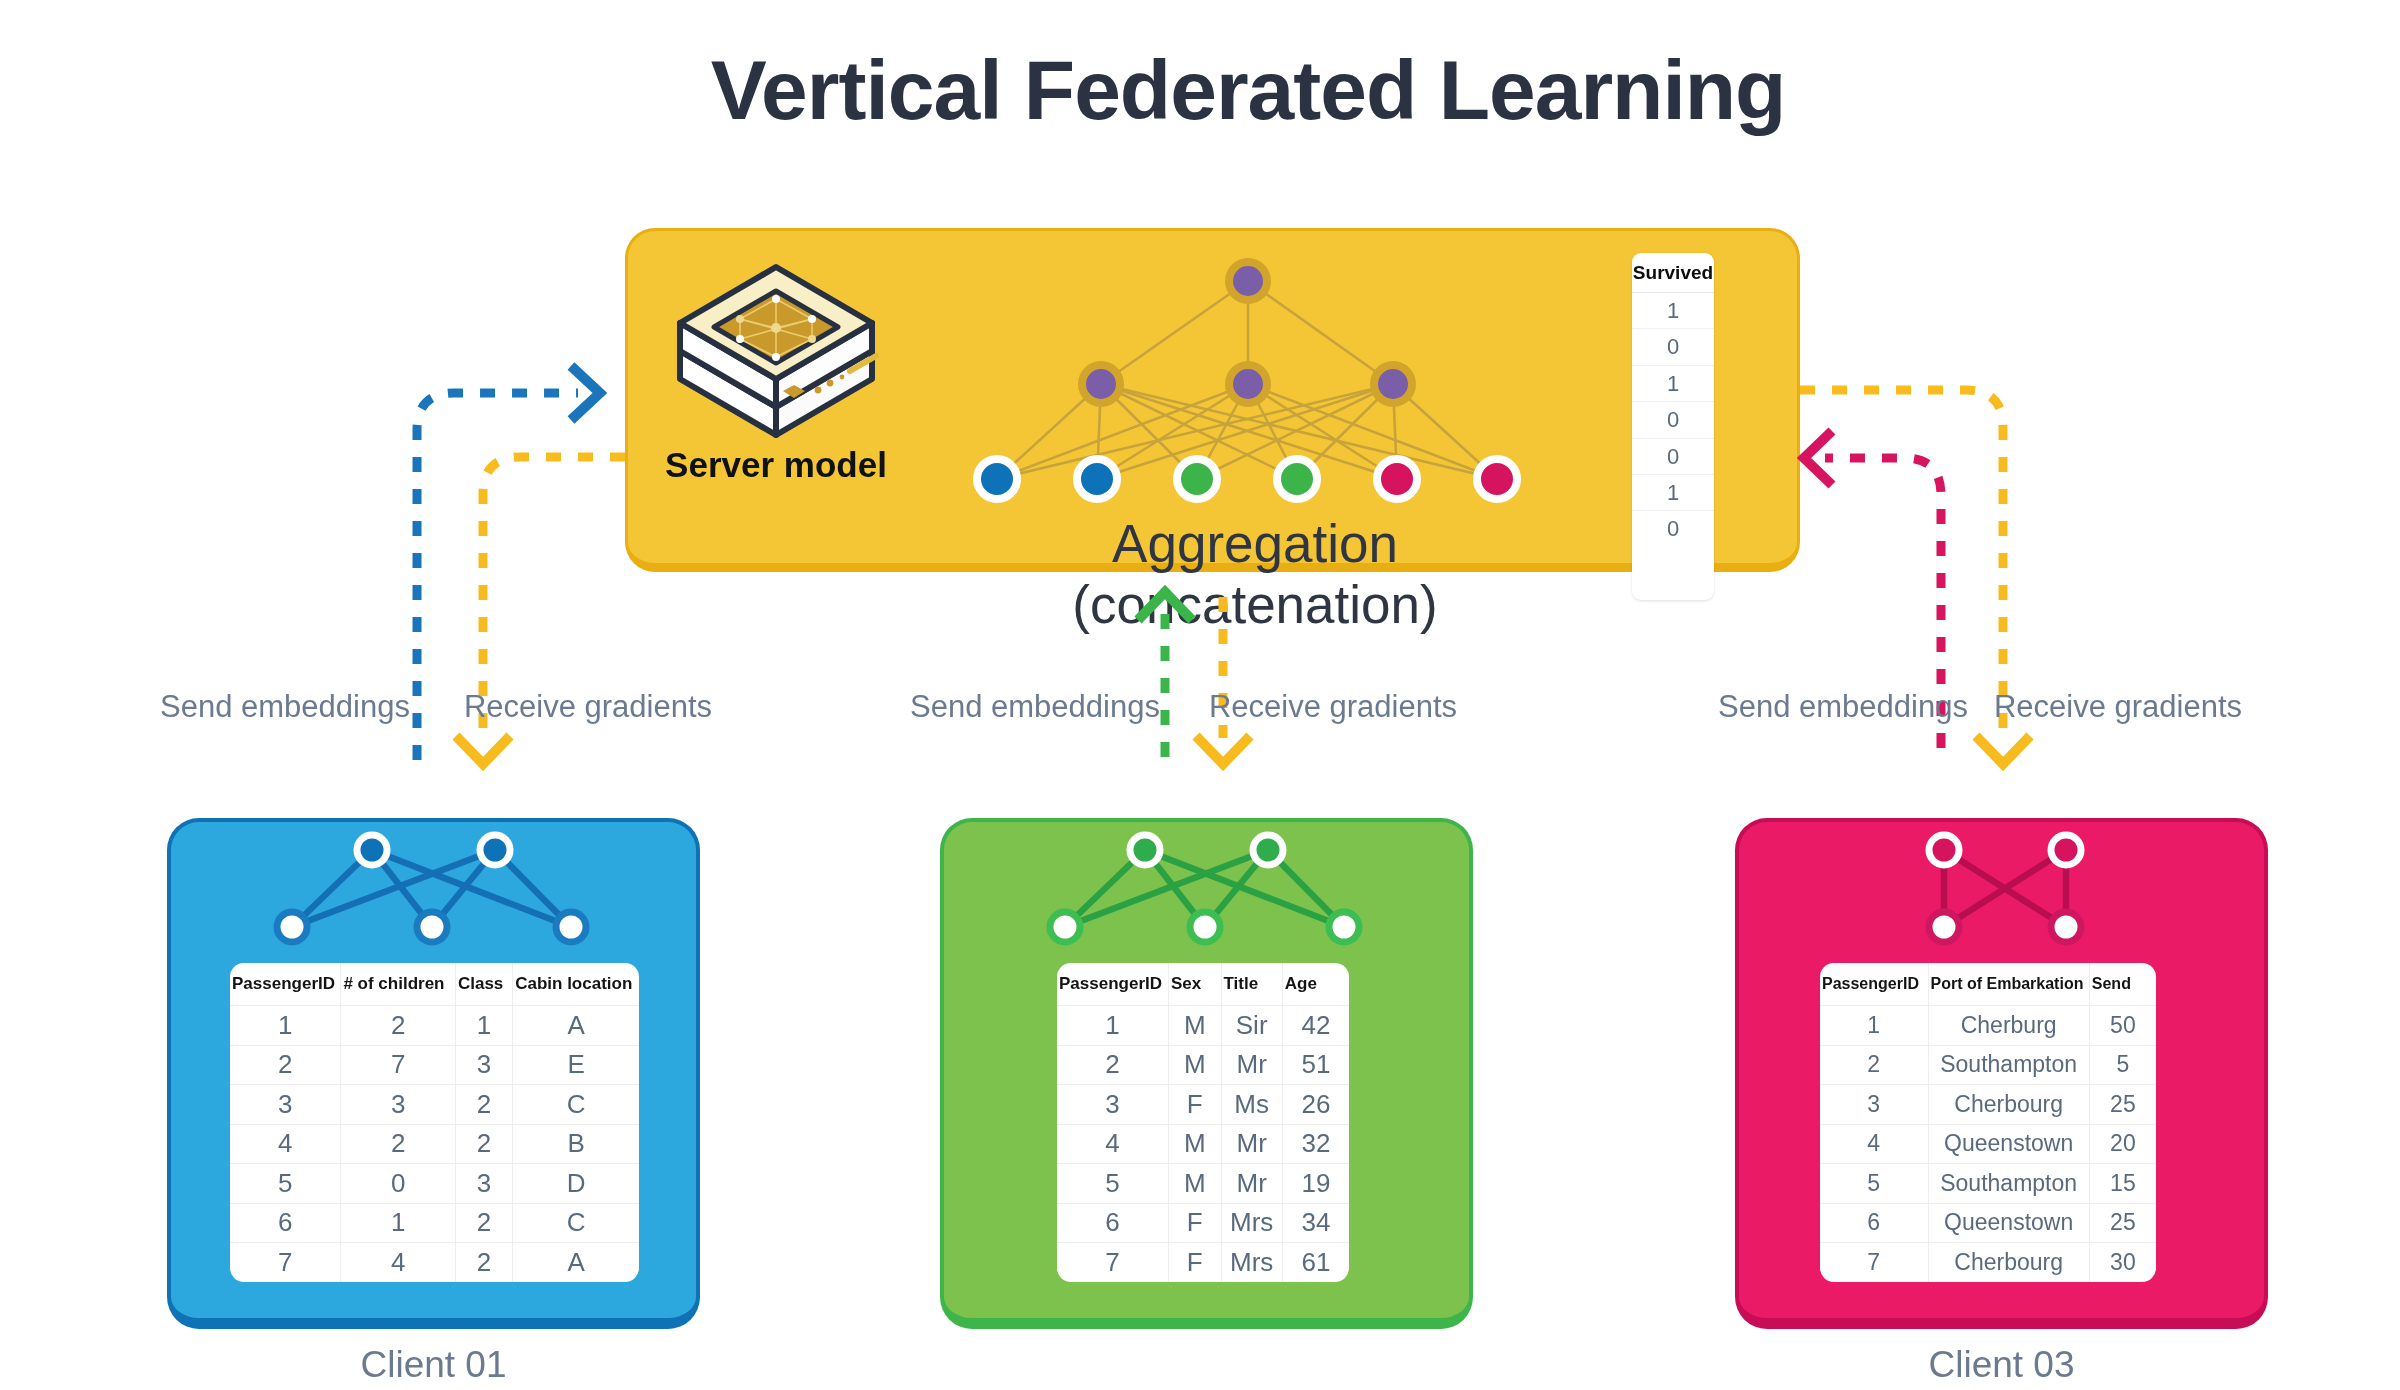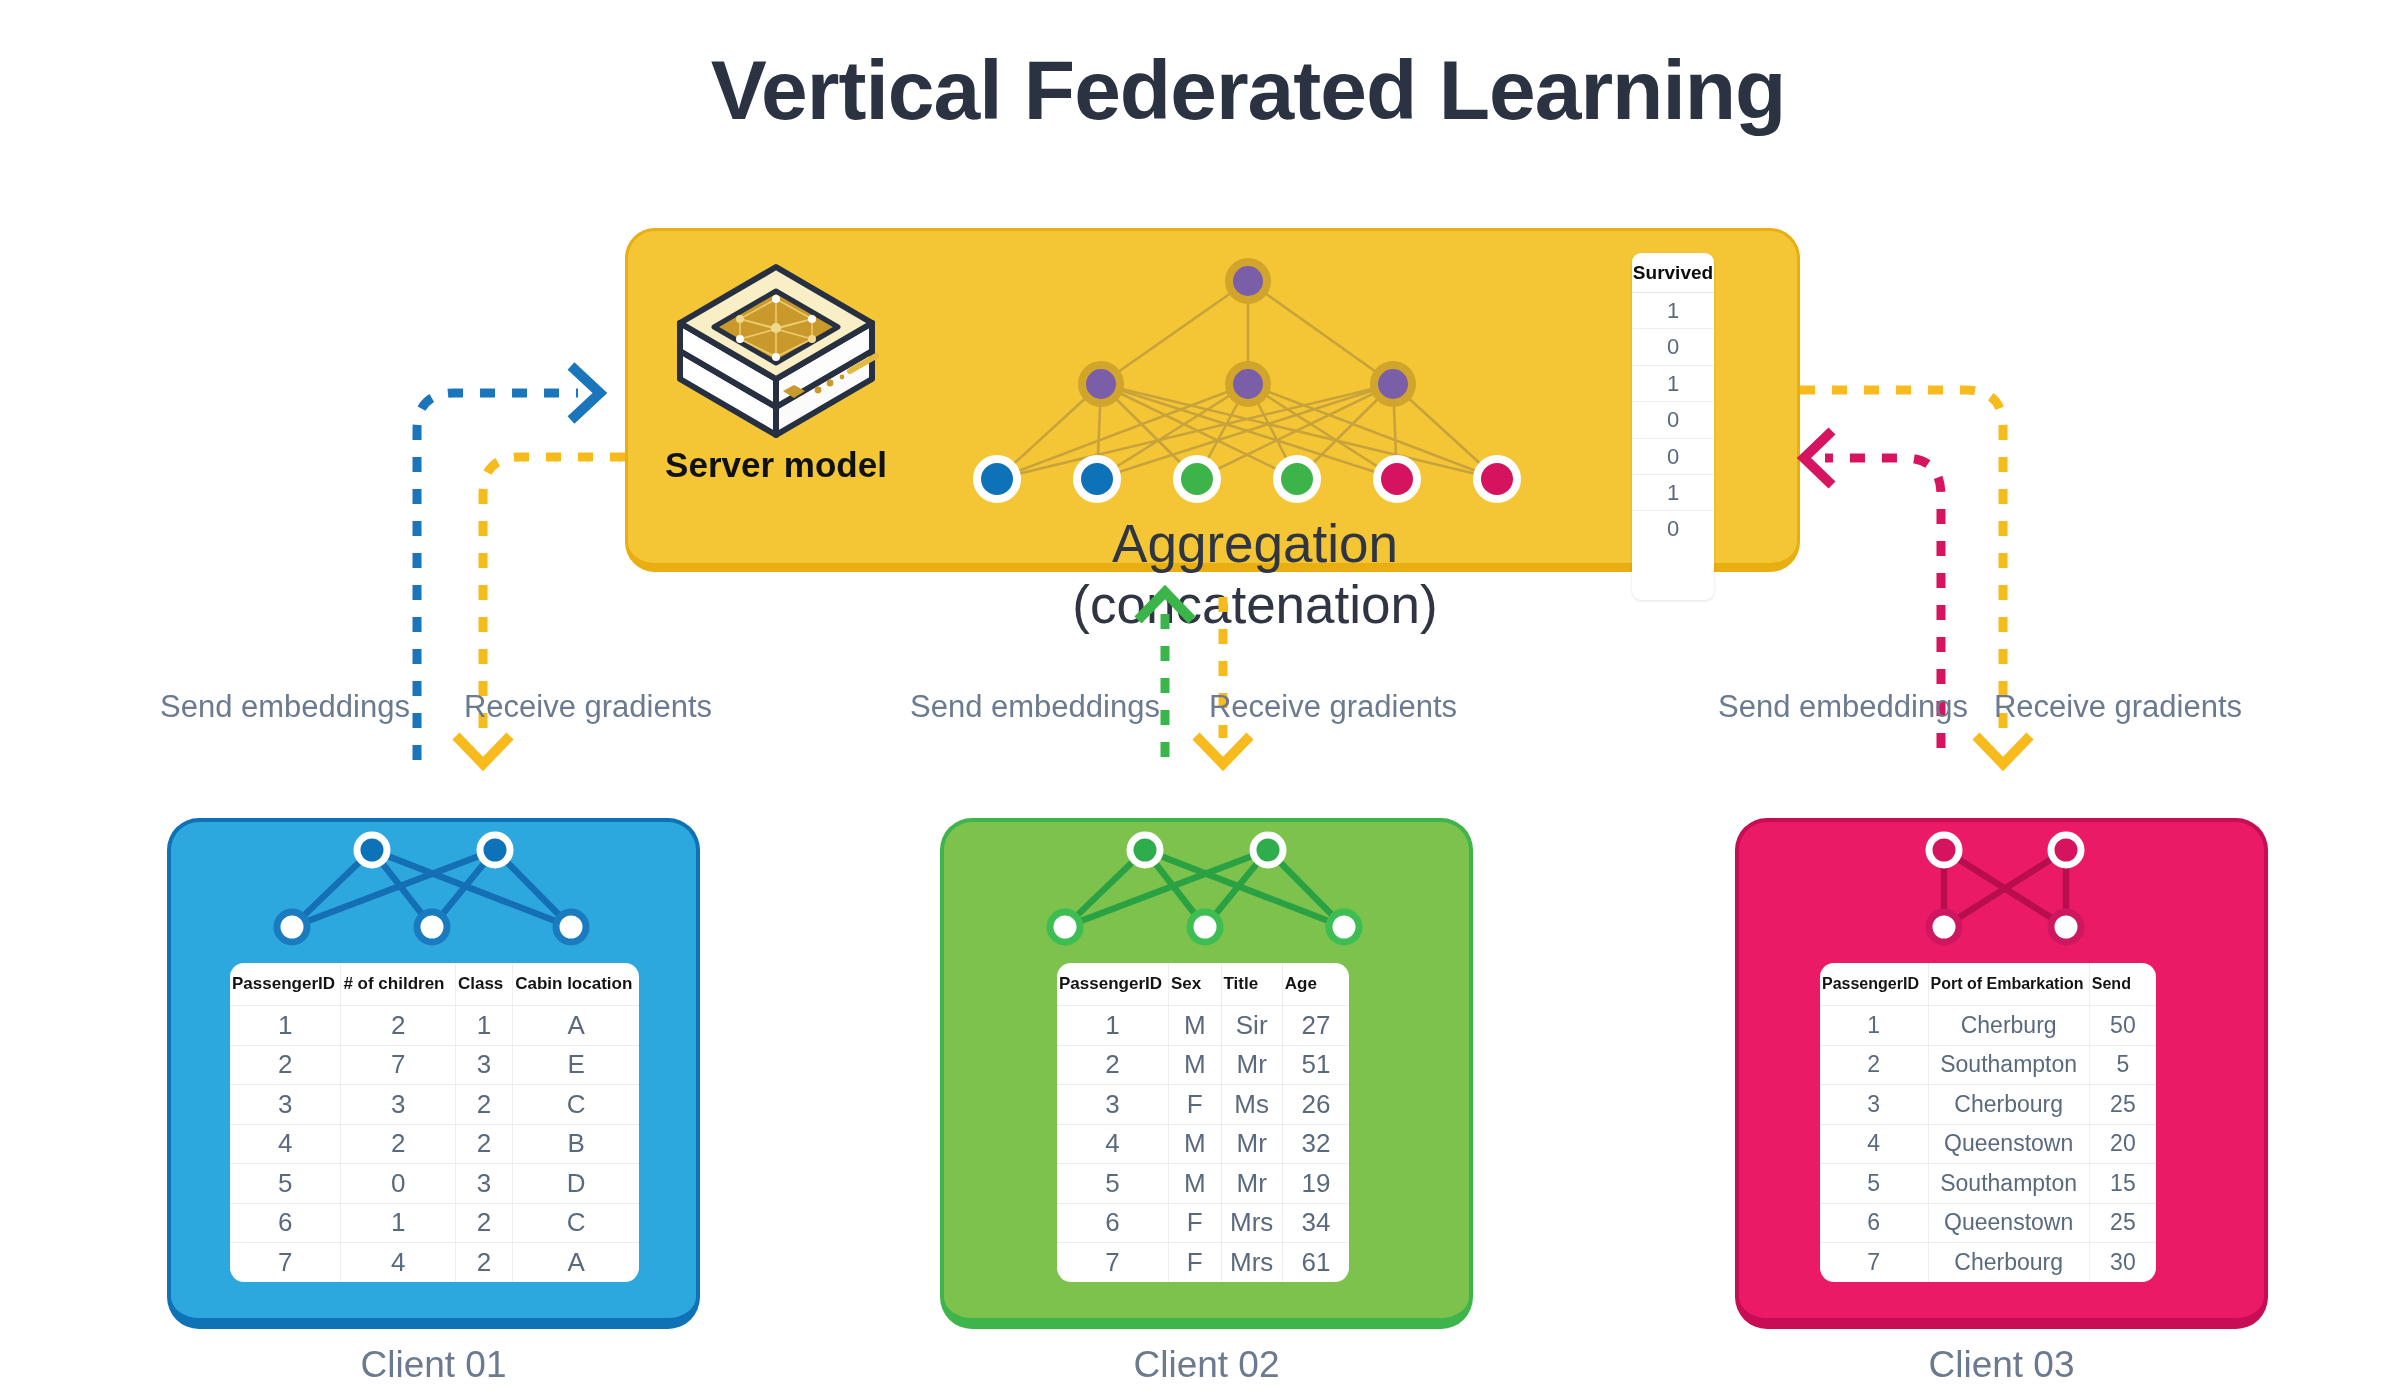--- a/index.html
+++ b/index.html
@@ -302,21 +302,21 @@
             <th>Sex</th>
             <th>Title</th>
             <th>Age</th>
           </tr>
         </thead>
         <tbody>
           <tr>
             <td>1</td>
             <td>M</td>
             <td>Sir</td>
-            <td>27</td>
+            <td>42</td>
           </tr>
           <tr>
             <td>2</td>
             <td>M</td>
             <td>Mr</td>
             <td>51</td>
           </tr>
           <tr>
             <td>3</td>
             <td>F</td>
@@ -343,21 +343,20 @@
           </tr>
           <tr>
             <td>7</td>
             <td>F</td>
             <td>Mrs</td>
             <td>61</td>
           </tr>
         </tbody>
       </table>
   </section>
-  <div class="client-name n2">Client 02</div>
 
   <section class="client-box c3">
     <svg class="client-net" width="525" height="160" viewBox="0 0 525 160">
       <g stroke="#b80e50" stroke-width="6.5">
         <line x1="205" y1="28" x2="205" y2="105"></line>
           <line x1="205" y1="28" x2="327" y2="105"></line>
         <line x1="327" y1="28" x2="205" y2="105"></line>
           <line x1="327" y1="28" x2="327" y2="105"></line>
       </g>
       <circle cx="205" cy="28" r="15" fill="#d5135e" stroke="#ffffff" stroke-width="7"></circle>

